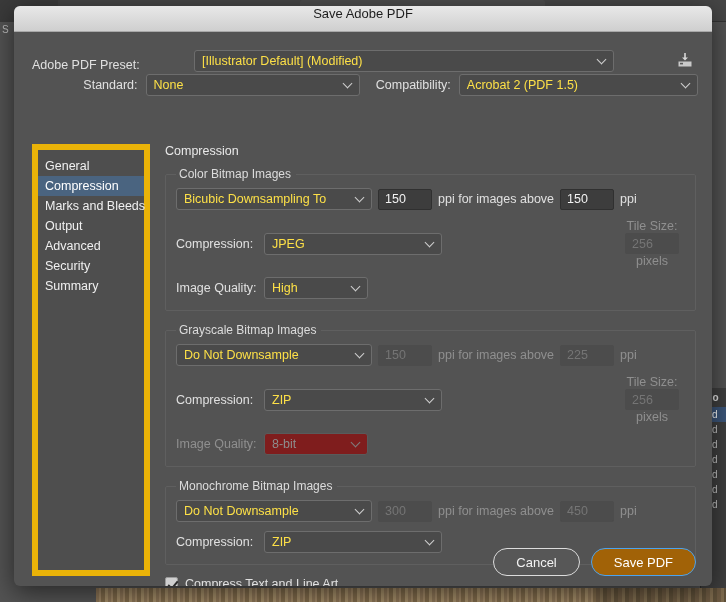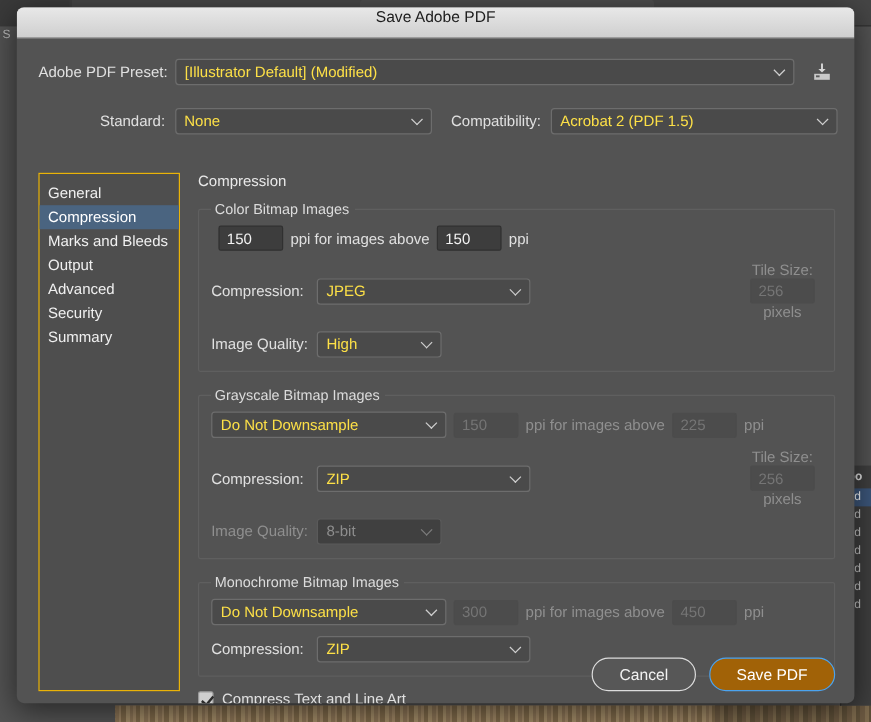--- a/index.html
+++ b/index.html
@@ -86,23 +86,23 @@
     font-size: 13px;
   }
   #dialog-body {
     position: relative;
     height: 554px;
     padding: 0;
   }
 
   
   .row-preset {
-    display: flex; align-items: center;
+    display: flex; align-items: flex-end;
     padding: 16px 0 0 0;
-    margin-left: 18px; margin-right: 14px;
+    margin-left: 18px; margin-right: 14px; gap: 48px;
   }
   .lbl {
     color: #e0e0e0; font-size: 12.5px; white-space: nowrap;
   }
   .lbl-preset { width: 114px; text-align: right; padding-right: 8px; }
   .lbl-standard { width: 114px; text-align: right; padding-right: 8px; }
 
   .select {
     position: relative;
     background: #4a4a4a;
@@ -121,49 +121,49 @@
     width: 8px; height: 8px; margin-top: -5px;
     pointer-events: none;
   }
   .select .chev::before {
     content: ""; position: absolute; left: 0; top: 0;
     width: 6px; height: 6px;
     border-left: 1.6px solid #cfcfcf;
     border-bottom: 1.6px solid #cfcfcf;
     transform: rotate(-45deg);
   }
-  .select.disabled { color: #8d8d8d; border-color: #5a5a5a; background: #404040; }
+  .select.disabled { color: #8d8d8d; border-color: #5a5a5a; background: #7f1d1d; }
   .select.disabled .chev::before { border-color: #7e7e7e; }
 
   #preset-select { flex: 1; }
   #save-preset-btn {
     width: 26px; height: 24px; margin-left: 10px;
     display: flex; align-items: center; justify-content: center;
     cursor: pointer;
   }
 
   .row-standard {
     display: flex; align-items: center;
-    padding-top: 18px;
+    padding-top: 2px;
     margin-left: 18px; margin-right: 14px;
   }
   #standard-select { width: 215px; }
   .lbl-compat { padding: 0 8px 0 16px; }
   #compat-select { width: 240px; }
 
   
   #content {
     position: absolute; left: 18px; top: 112px;
     width: 664px; height: 432px;
     display: flex;
   }
   #sidebar {
     width: 118px;
     background: #4e4e4e;
-    border: 1px solid #eab308;
+    border: 6px solid #eab308;
     padding: 6px 0 0 0;
   }
   .side-item {
     font-size: 12.5px;
     color: #f0f0f0;
     padding: 3px 6px 3px 7px;
     white-space: nowrap;
     cursor: default;
   }
   .side-item.active { background: #4a6480; color: #ffffff; }
@@ -346,20 +346,24 @@
         <div class="side-item">Summary</div>
       </div>
 
       <div id="panel">
         <div id="panel-title">Compression</div>
 
         <fieldset class="group">
           <legend>Color Bitmap Images</legend>
 
           <div class="grp-row">
+            <div class="select resample-sel">
+              <span>Bicubic Downsampling To</span>
+              <span class="chev"></span>
+            </div>
             <div class="numbox">150</div>
             <span class="sep-text">ppi for images above</span>
             <div class="numbox">150</div>
             <span class="sep-text">ppi</span>
           </div>
 
           <div class="grp-row">
             <span class="mini-lbl lbl-compression">Compression:</span>
             <div class="select compression-sel">
               <span>JPEG</span>

